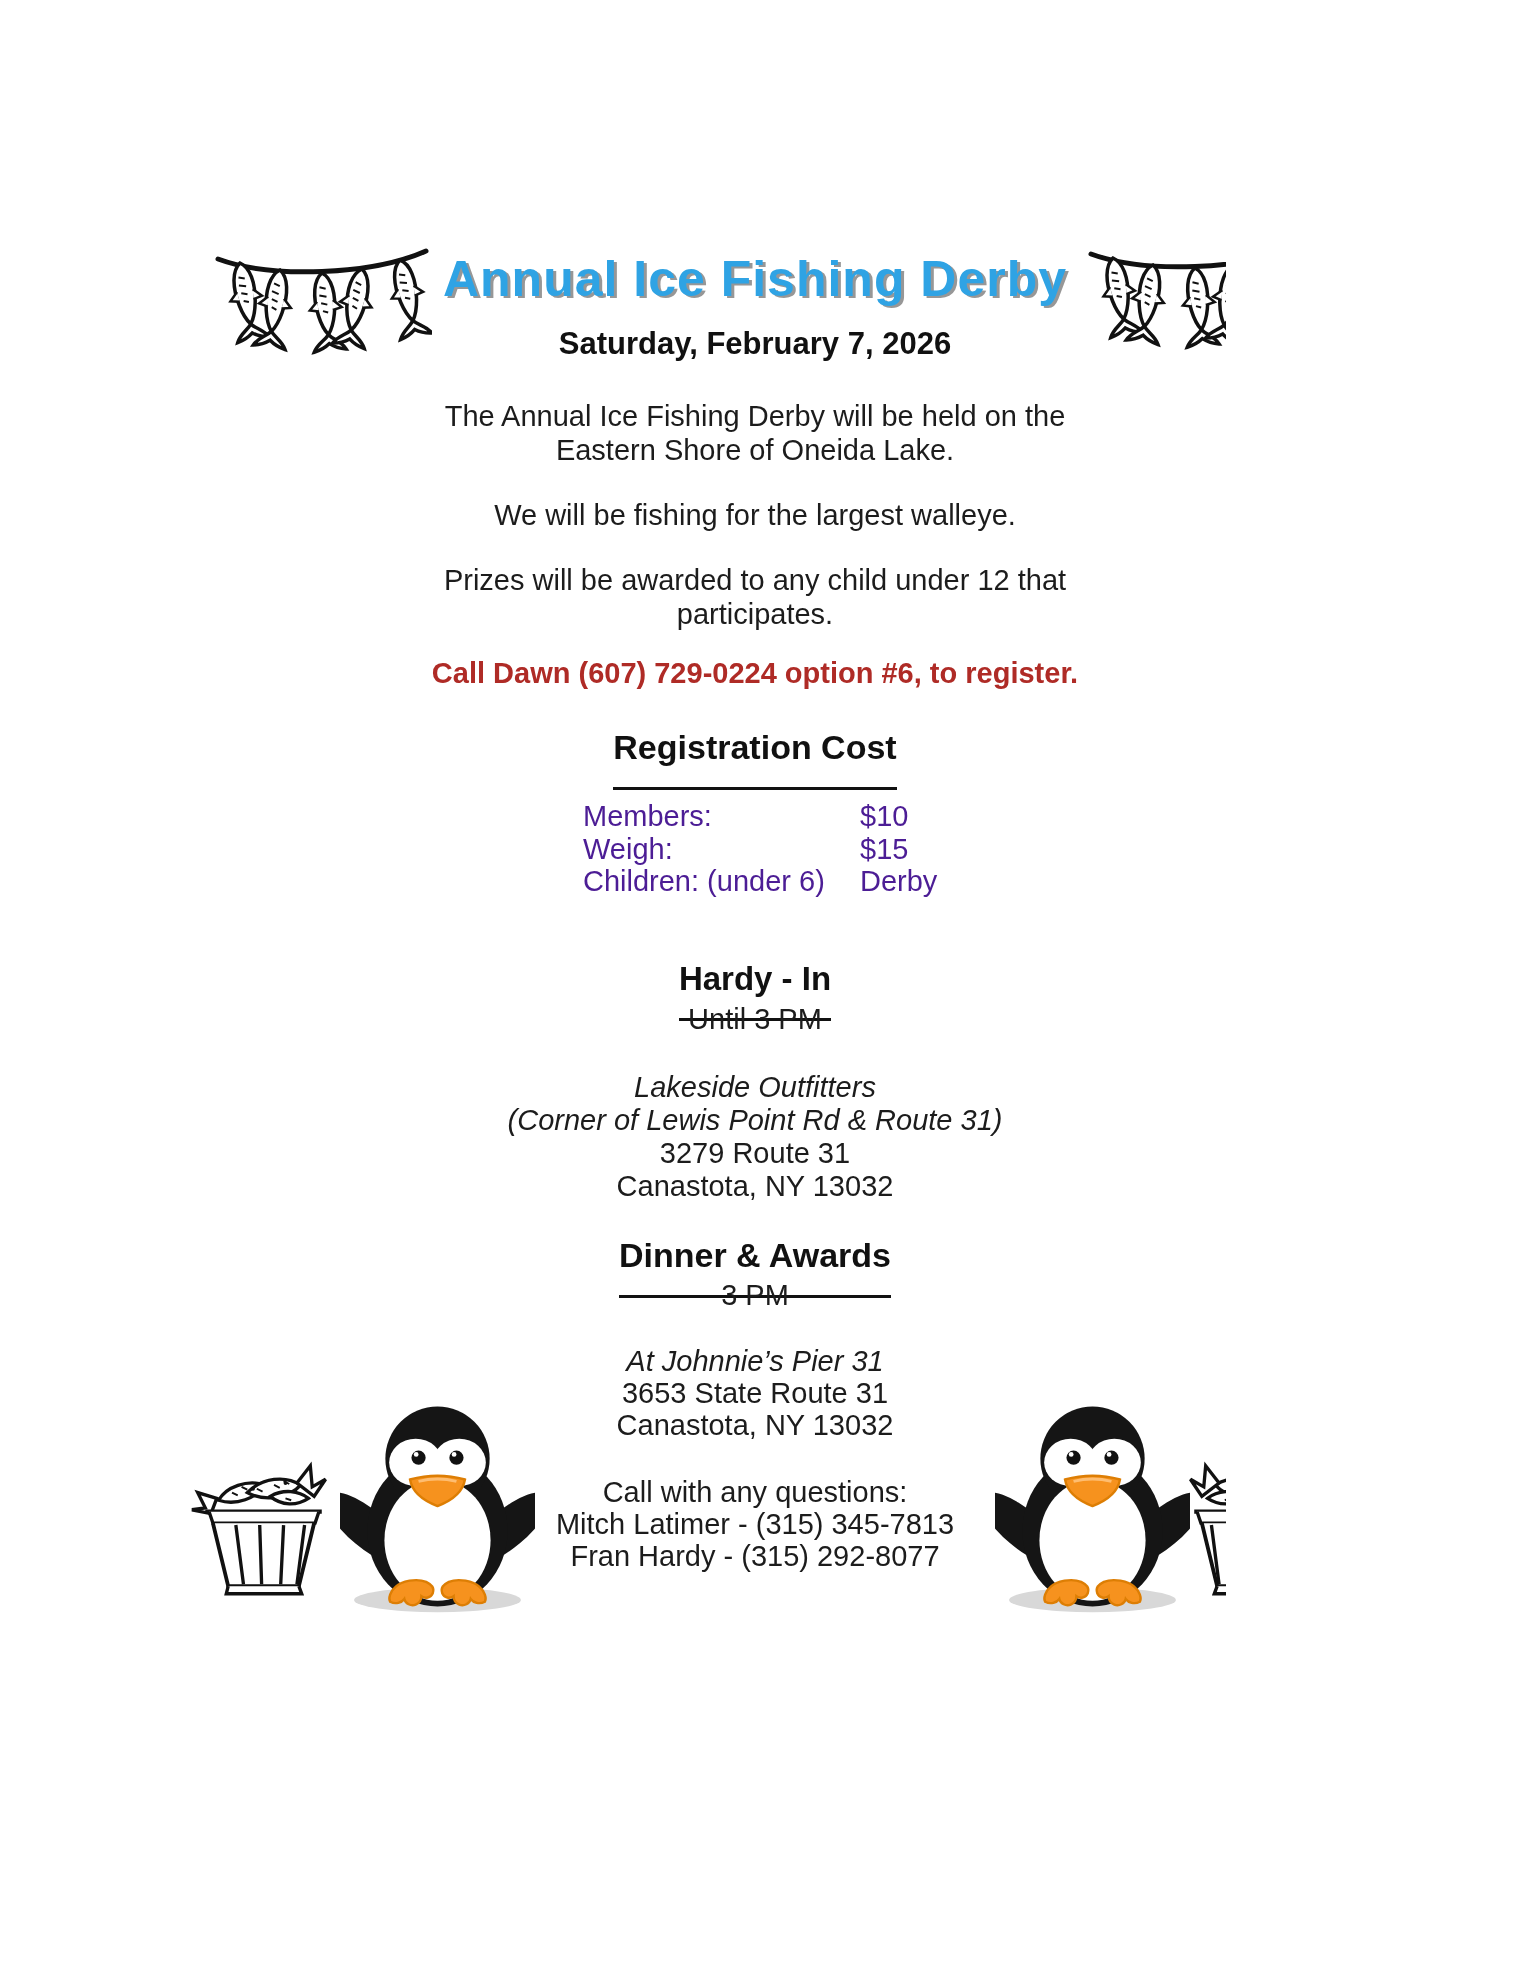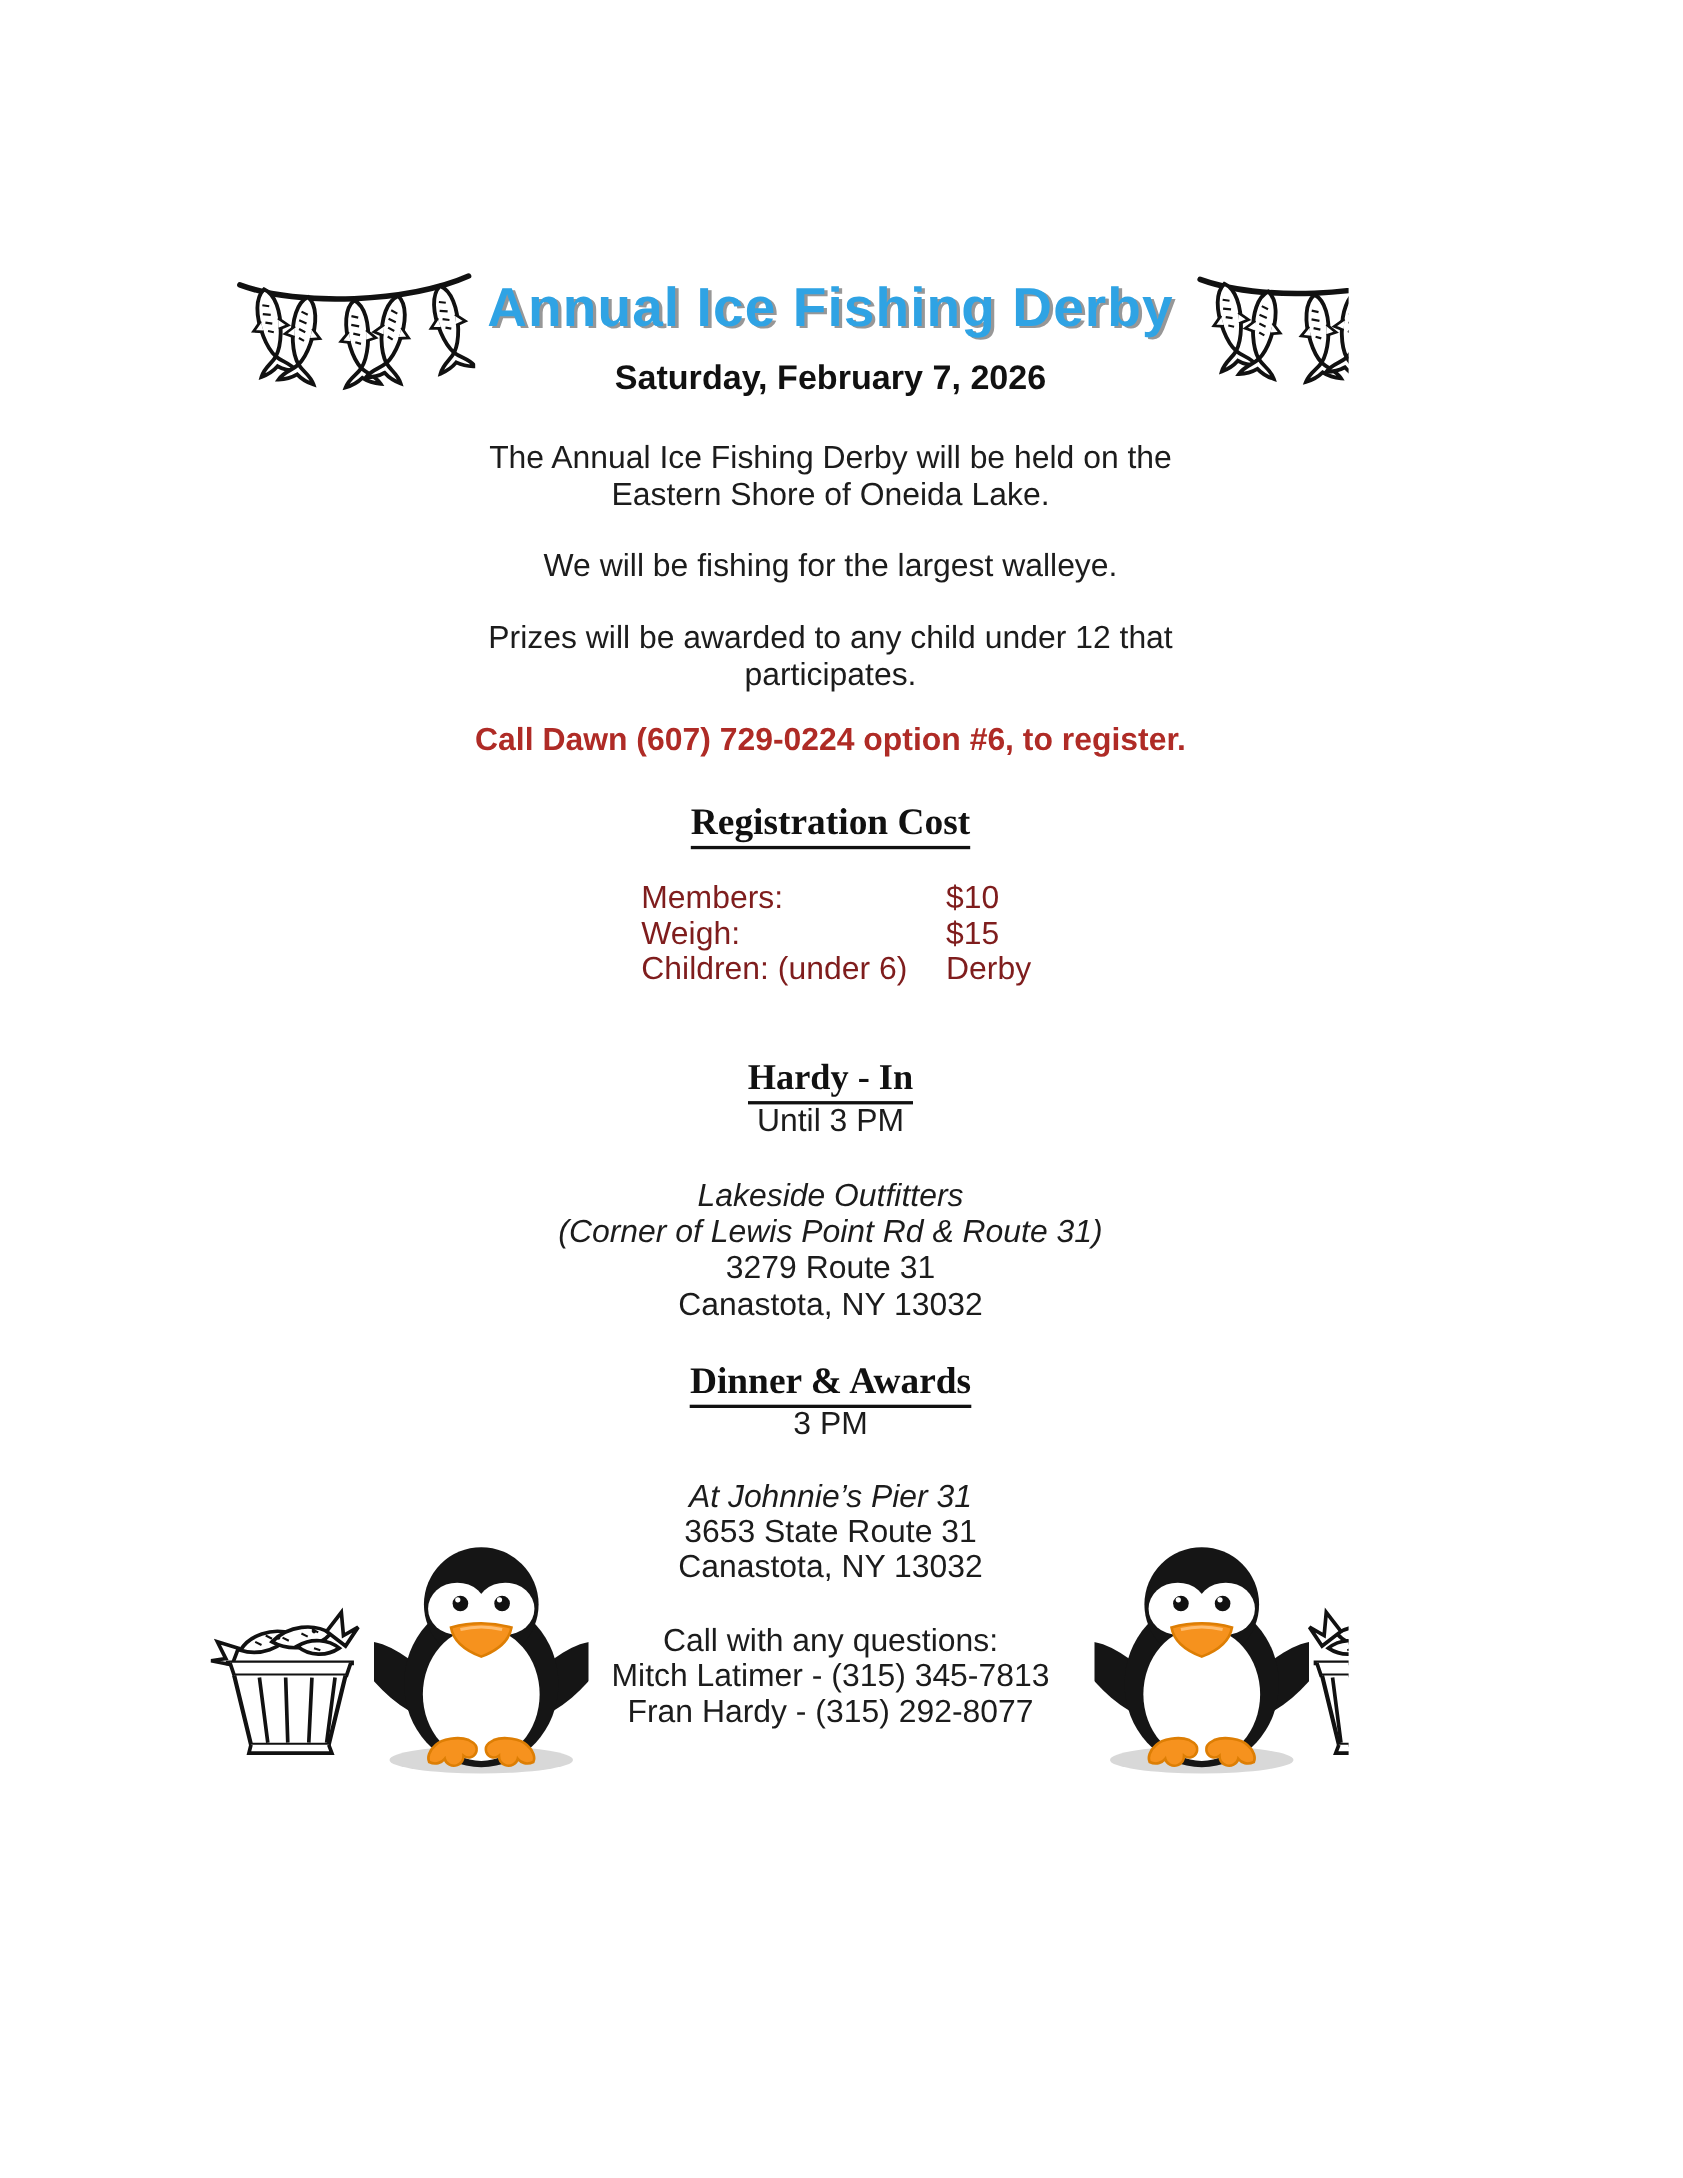--- a/index.html
+++ b/index.html
@@ -14,34 +14,34 @@
   }
   
   .abs{position:absolute;left:-10px;width:1530px;text-align:center;}
   .title{top:250px;font-size:50px;font-weight:bold;letter-spacing:1px;
          color:#2FA3E4;text-shadow:3px 2px 0 #979797;}
   .date{top:326px;font-size:31px;font-weight:bold;color:#111;}
   .body-text{font-size:29px;line-height:34px;}
   .p1{top:399px;} .p2{top:498px;} .p3{top:563px;}
   .notice{top:657px;font-size:29px;font-weight:bold;color:#AF2B26;}
   .sec-heading{font-size:34px;font-weight:bold;color:#111;}
-  .sec-heading span{border-bottom:3px solid #111;padding-bottom:2px;display:inline-block;font-family:Liberation Serif, serif;}
+  .sec-heading span{border-bottom:3px solid #111;padding-bottom:20px;display:inline-block;}
   .reg-heading{top:728px;}
   .weigh-heading{top:960px;font-size:33px;}
   .dinner-heading{top:1236px;}
   .weigh-time{top:1003px;font-size:29px;}
   .dinner-time{top:1279px;font-size:29px;}
   .venue-block{font-size:29px;line-height:33px;}
   .weigh-venue{top:1071px;}
   .dinner-venue{top:1345px;line-height:32px;}
   .contact{top:1476px;font-size:29px;line-height:32px;}
   .italic{font-style:italic;}
   
   .cost-table{position:absolute;left:583px;top:800px;text-align:left;
-              font-size:29px;line-height:32.5px;color:#7f1d1d;}
+              font-size:29px;line-height:32.5px;color:#4c1d95;}
   .cost-label{display:inline-block;width:277px;}
   
   .deco{position:absolute;}
   .fish-string-left{left:212px;top:243px;width:220px;height:112px;}
   .fish-string-right{left:1085px;top:238px;width:220px;height:112px;}
   .penguin-left{left:340px;top:1398px;width:195px;height:218px;}
   .penguin-right{left:995px;top:1398px;width:195px;height:218px;}
   .basket-left{left:190px;top:1452px;width:148px;height:148px;}
   .basket-right{left:1178px;top:1452px;width:148px;height:148px;}
   .page-shadow{left:1331px;top:179px;width:10px;height:1457px;background:#ABABAB;}

